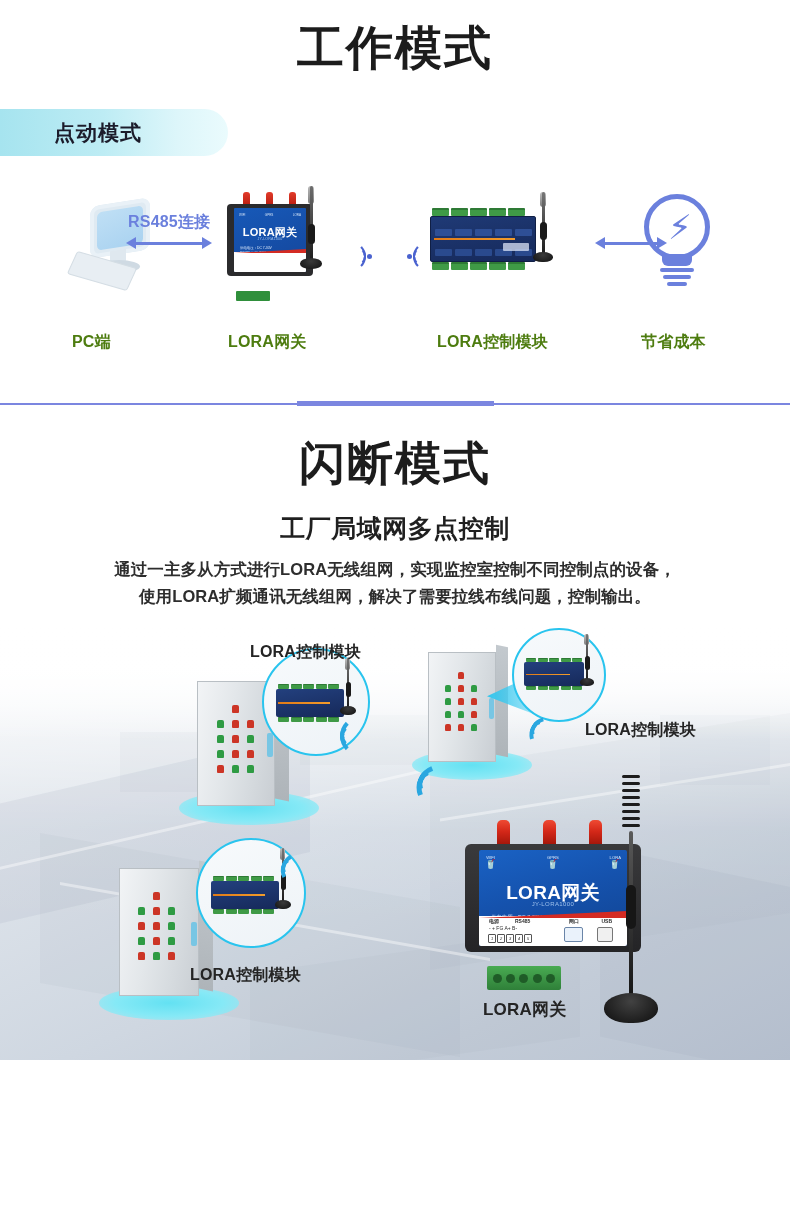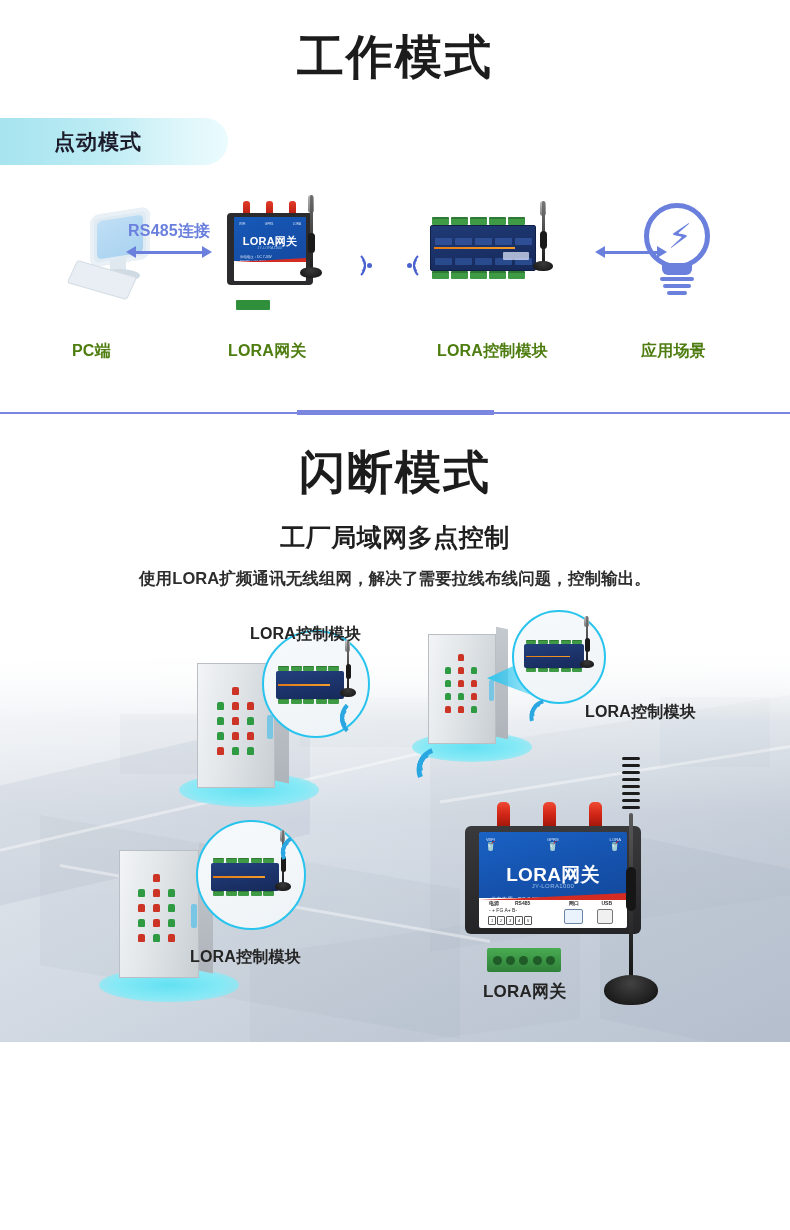--- a/index.html
+++ b/index.html
@@ -13,21 +13,21 @@
   .page { position: relative; width: 790px; height: 1230px; background: #fff; }
 
   
   .section-title {
     text-align: center;
     font-size: 47px;
     font-weight: bold;
     color: #1c1c1c;
     letter-spacing: 2px;
     line-height: 1;
-    padding-top: 33px;
+    padding-top: 24px;
   }
 
   .mode-badge-wrap { margin-top: 38px; text-align: center; }
   .mode-badge {
     width: 228px;
     height: 47px;
     border-radius: 0 24px 24px 0;
     background: linear-gradient(90deg, #a6e4ef 0%, #bdecf4 45%, #ddf6fa 78%, #eafbfd 100%);
     display: flex;
     align-items: center;
@@ -626,34 +626,35 @@
             <i></i>
             <i></i>
           </div>
       </div>
     </div>
 
     <div class="diag-labels">
       <span class="diag-label dl-pc">PC端</span>
       <span class="diag-label dl-gw">LORA网关</span>
       <span class="diag-label dl-mod">LORA控制模块</span>
-      <span class="diag-label dl-out">应用场景</span>
+      <span class="diag-label dl-out">节省成本</span>
     </div>
 
   </div>
 
   <div class="divider-wrap">
     <div class="divider-thin"></div>
     <div class="divider-thick"></div>
   </div>
 
   <div>
     <div class="section2-title">闪断模式</div>
     <div class="sub-title">工厂局域网多点控制</div>
     <div class="sub-desc">
+      <div>通过一主多从方式进行LORA无线组网，实现监控室控制不同控制点的设备，</div>
       <div>使用LORA扩频通讯无线组网，解决了需要拉线布线问题，控制输出。</div>
     </div>
 
     <div class="scene">
 
       <div class="bg-shape" style="left:-20px;top:150px;width:330px;height:120px;transform:skewY(-13deg);opacity:.5"></div>
       <div class="bg-shape" style="left:40px;top:250px;width:420px;height:150px;transform:skewY(10deg);opacity:.35"></div>
       <div class="bg-shape" style="left:430px;top:120px;width:380px;height:200px;transform:skewY(-9deg);opacity:.3"></div>
       <div class="bg-shape" style="left:600px;top:250px;width:220px;height:190px;transform:skewY(12deg);opacity:.4"></div>
       <div class="bg-shape" style="left:250px;top:330px;width:330px;height:110px;transform:skewY(-8deg);opacity:.3"></div>

